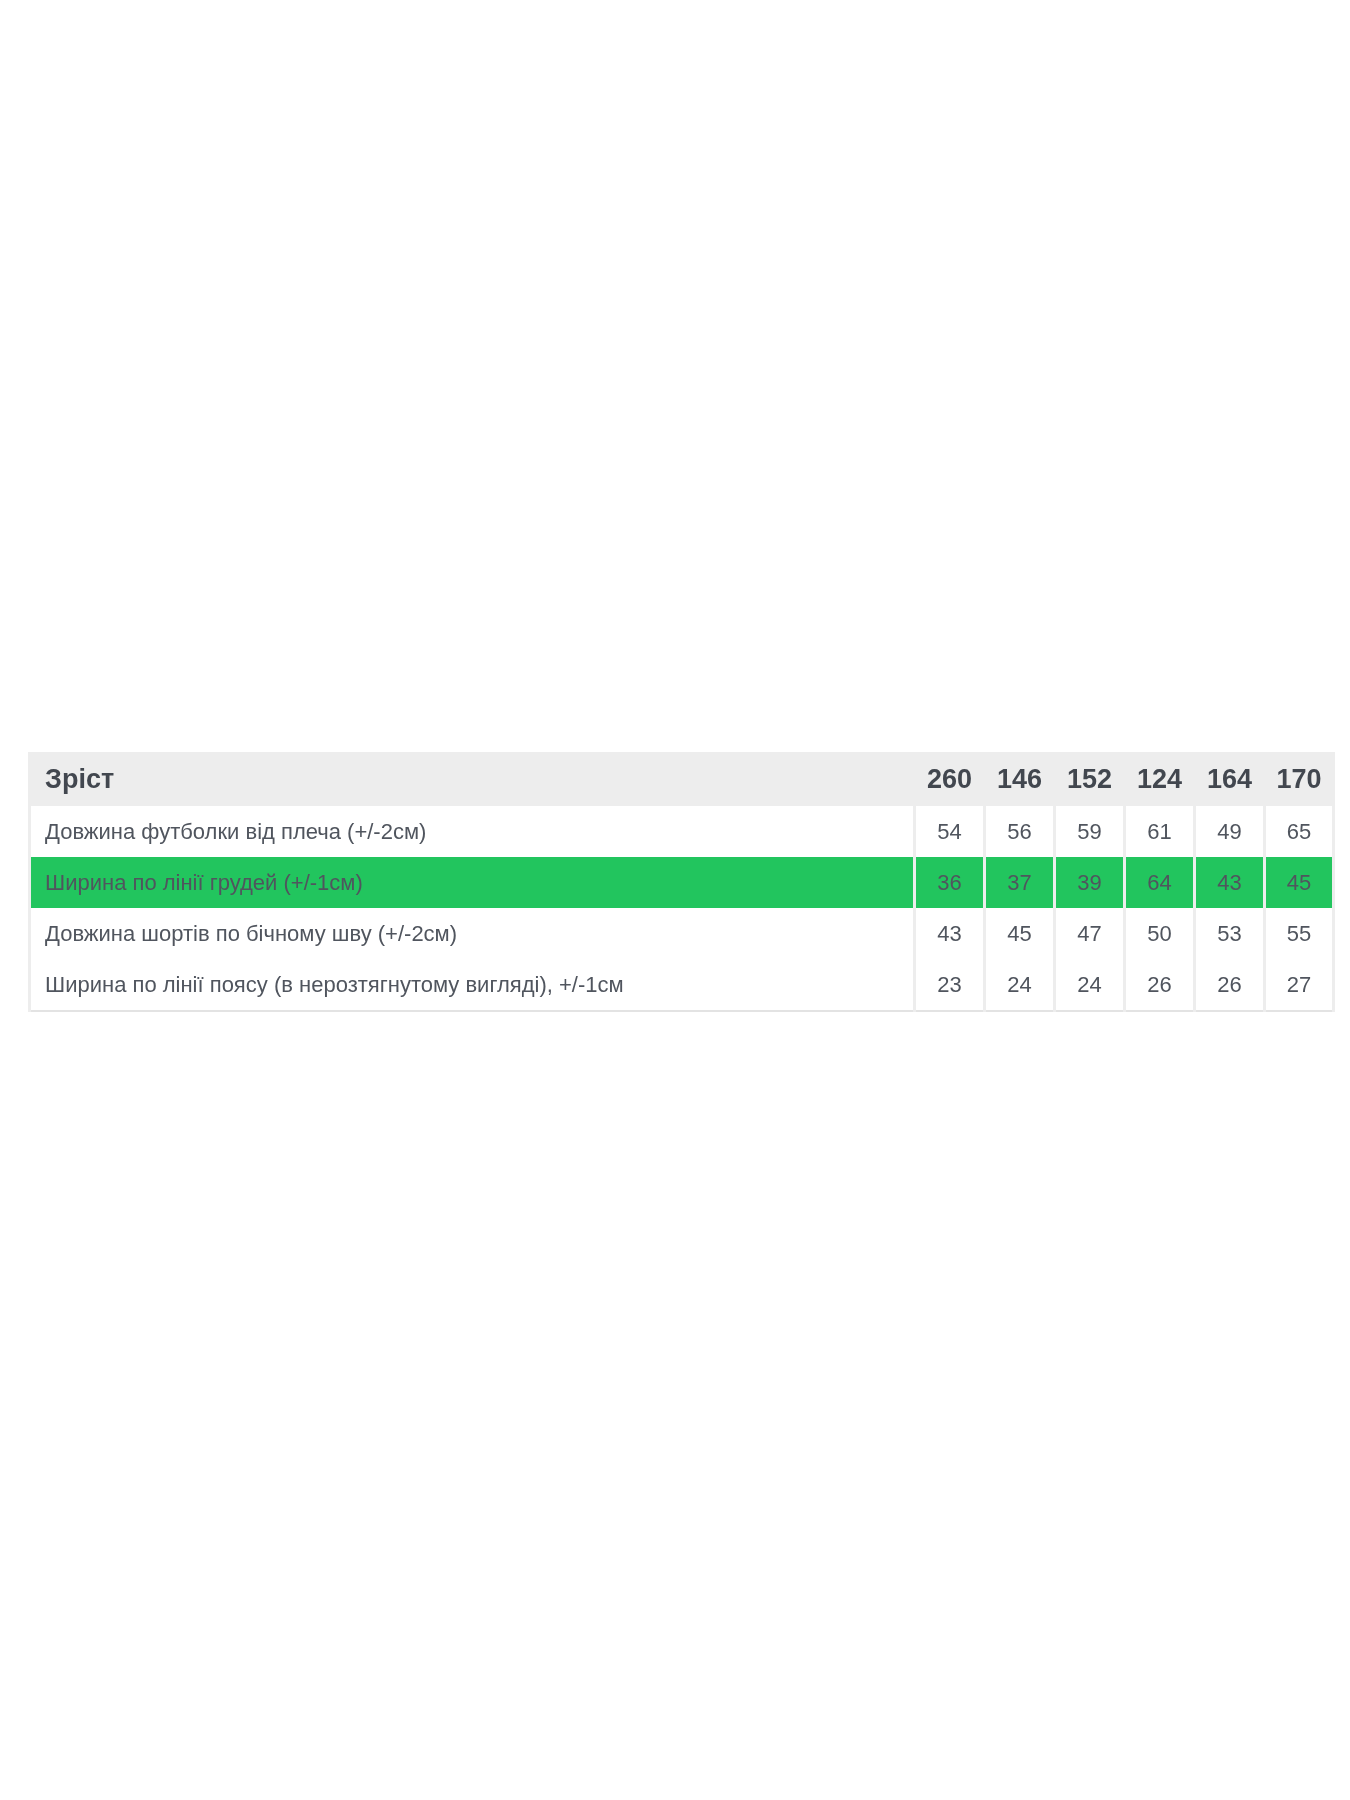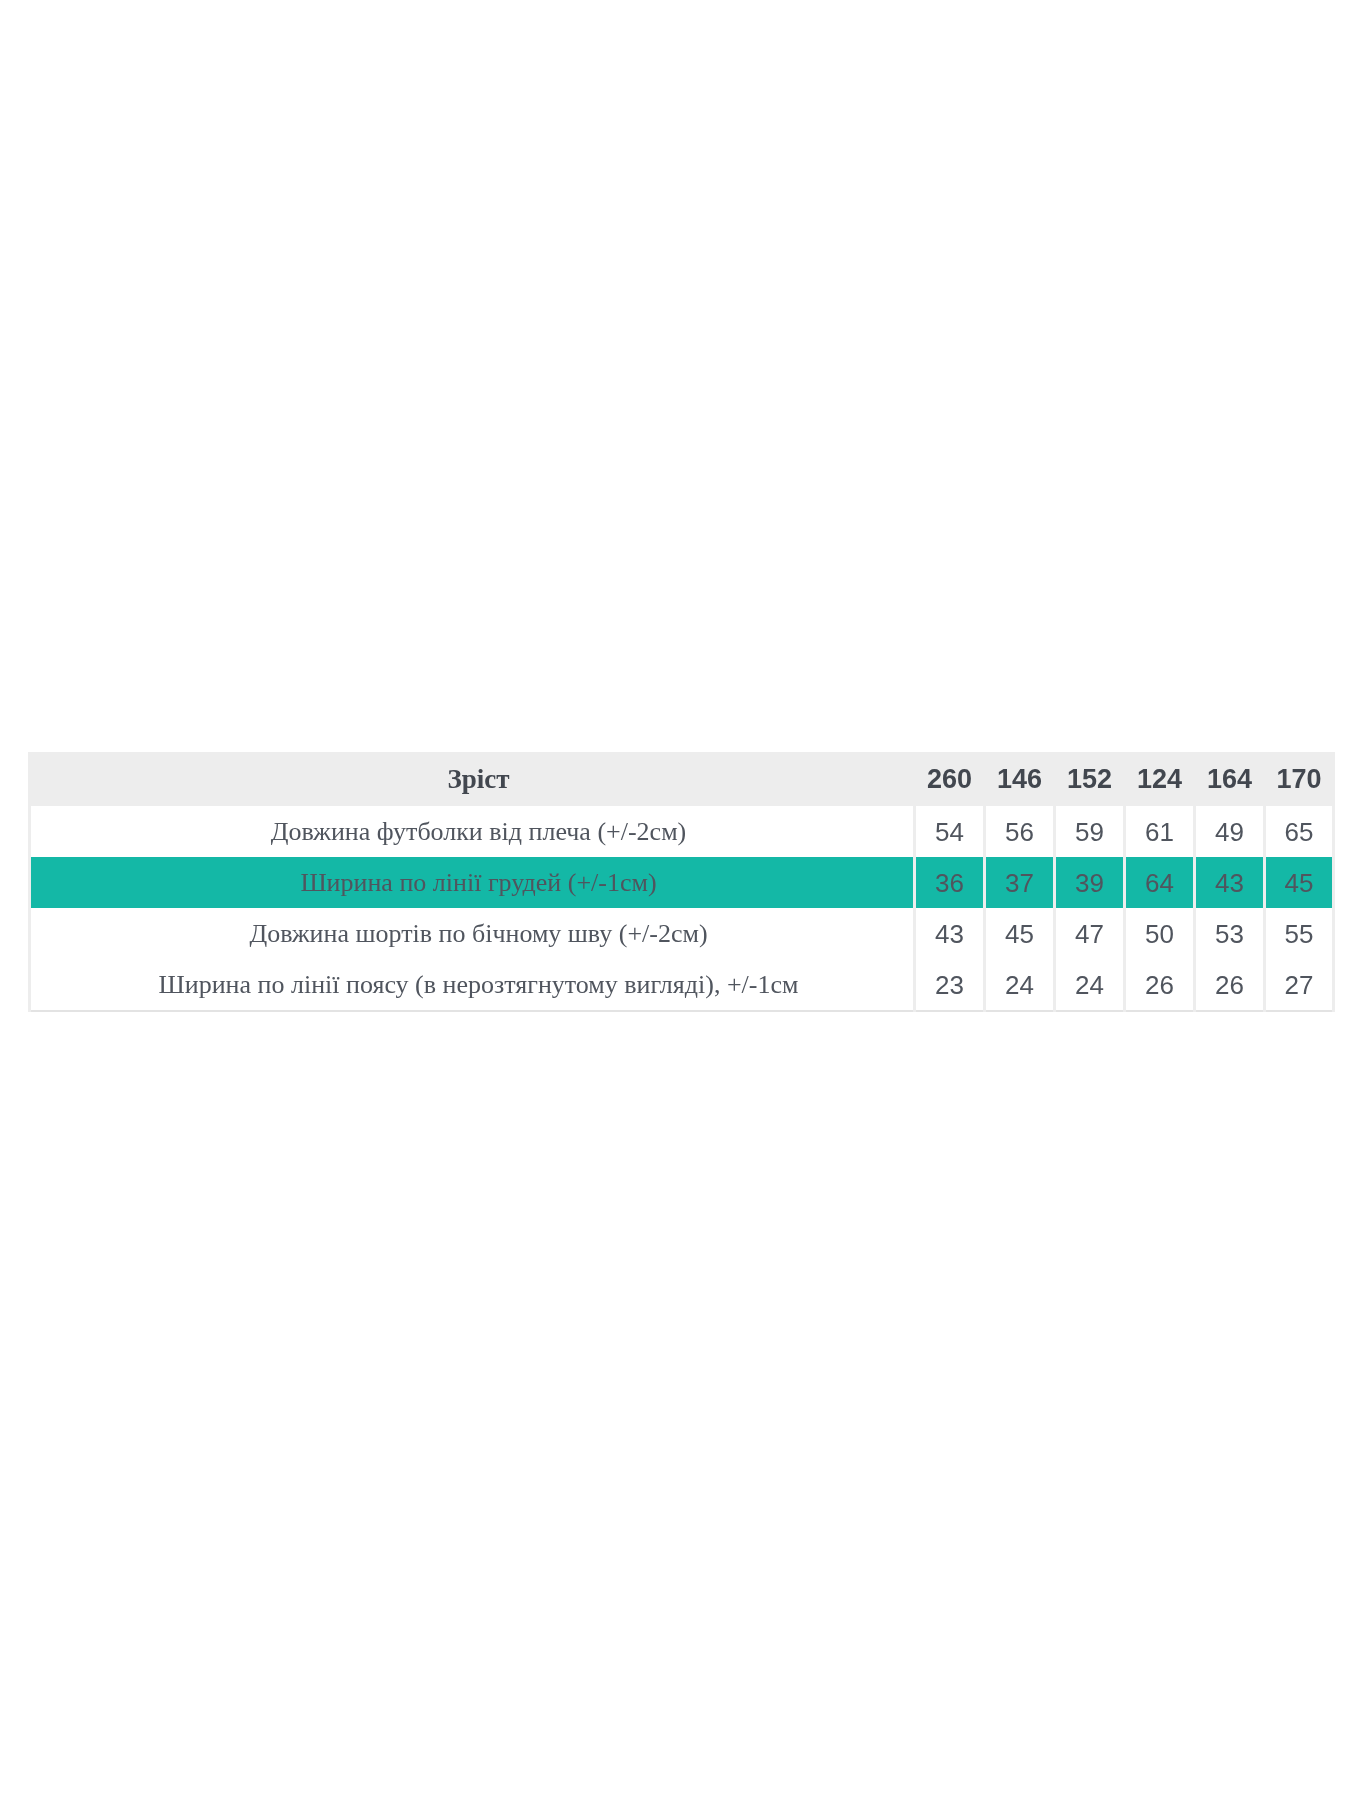--- a/index.html
+++ b/index.html
@@ -24,42 +24,41 @@
     table-layout: fixed;
     width: 1304px;
     border-left: 3px solid #ededed;
     border-right: 3px solid #ededed;
     border-bottom: 2px solid #e3e3e3;
     color: #50555e;
   }
   table.size-chart td {
     height: 49px;
     vertical-align: middle;
-    font-size: 26px;
+    font-size: 22px;
     line-height: 1;
     overflow: hidden;
     white-space: nowrap;
   }
   table.size-chart thead td {
     height: 52px;
     font-weight: 700;
     font-size: 27px;
     color: #42474f;
     background: #ededed;
   }
   td.label-cell {
-    text-align: center;
+    text-align: left;
     padding-left: 14px;
-    font-family: Liberation Serif, serif;
   }
   td.value-cell {
     text-align: center;
     border-left: 3px solid #ededed;
   }
-  tr.stripe td { background: #14b8a6; }
+  tr.stripe td { background: #22c55e; }
   tr.plain td { background: #ffffff; }
 </style>
 </head>
 <body>
 
 <div class="size-chart-wrap">
   <table class="size-chart">
     <colgroup>
       <col style="width:885px">
       <col style="width:70px">

